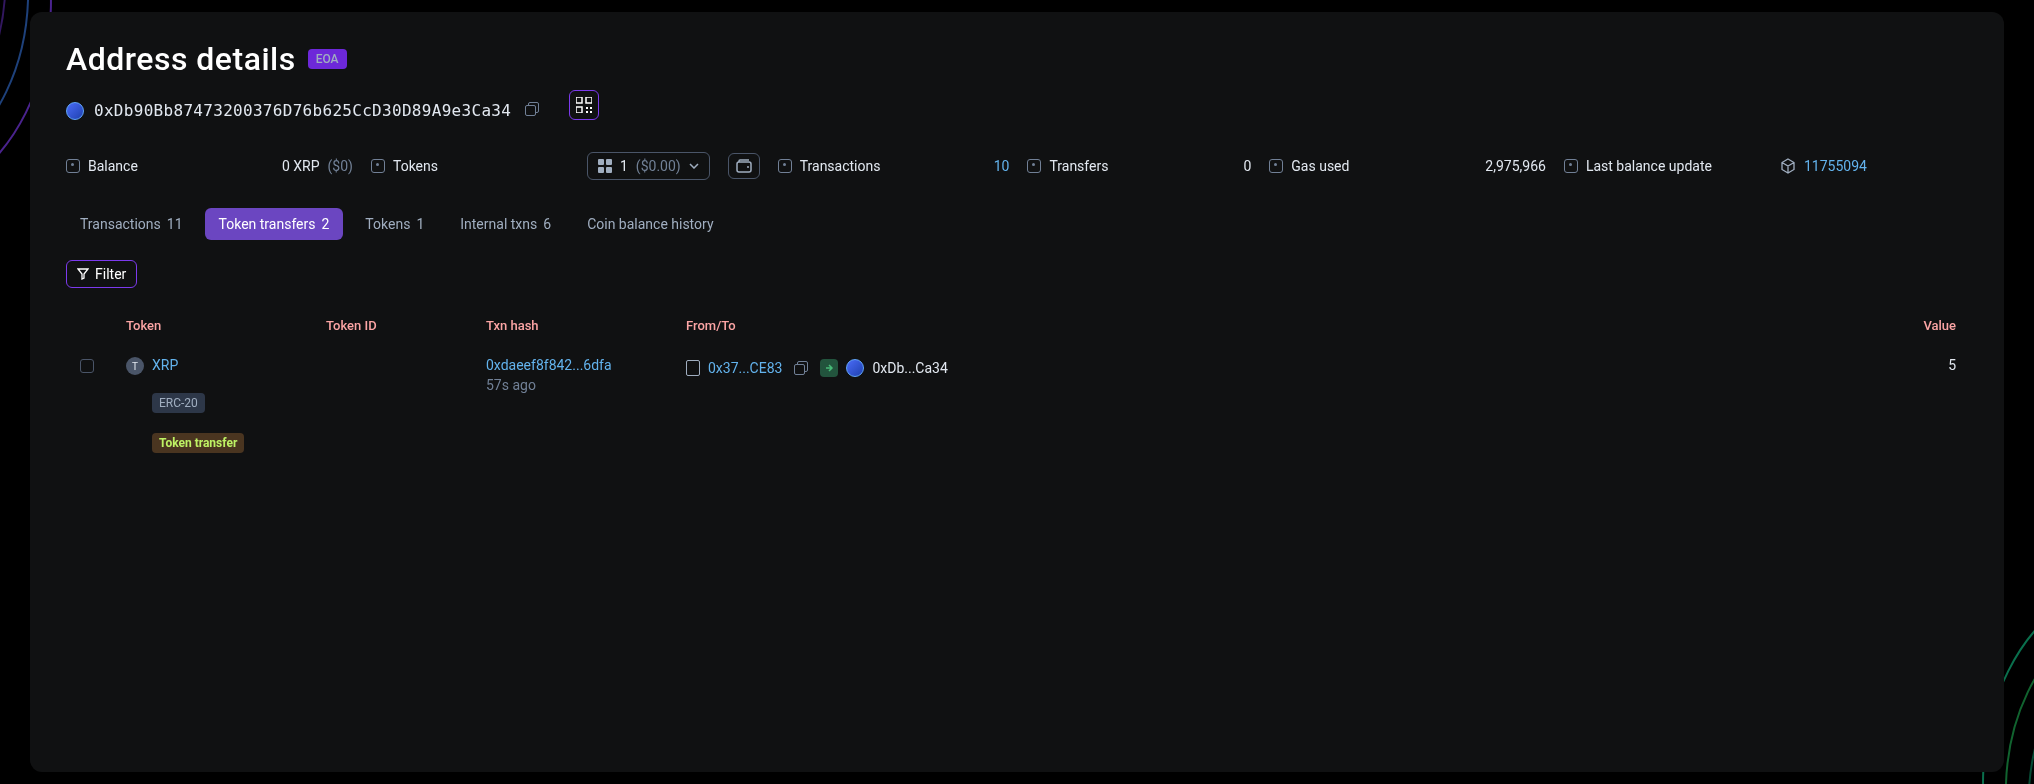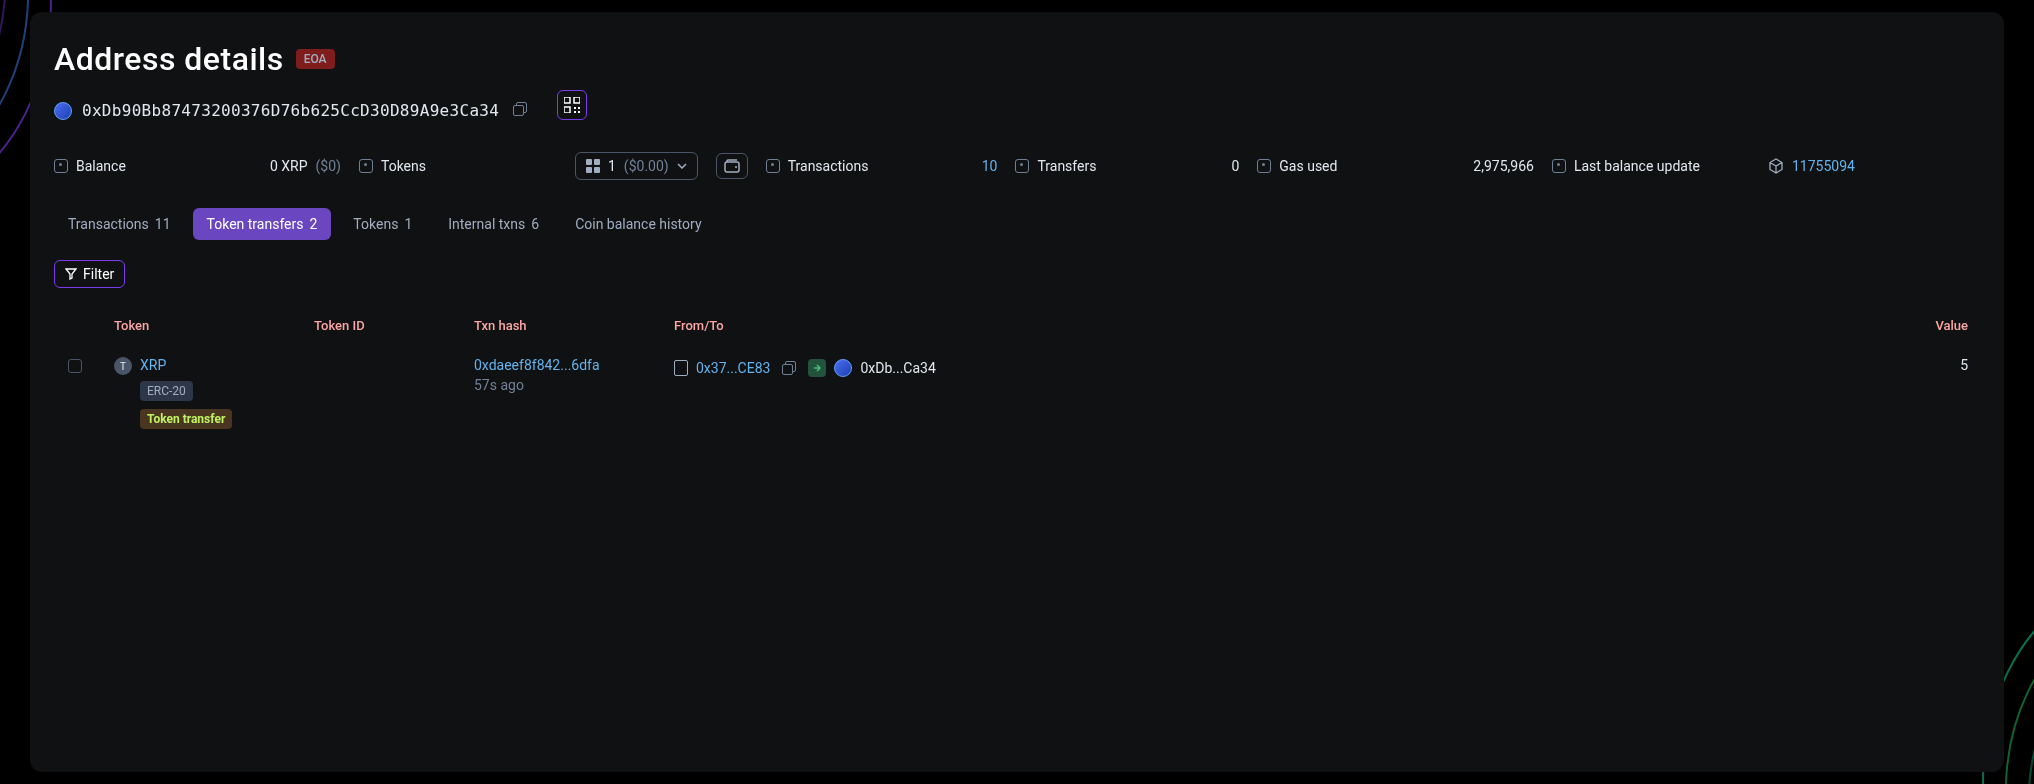--- a/index.html
+++ b/index.html
@@ -30,38 +30,38 @@
       bottom: -100px;
       right: -120px;
       width: 300px;
       height: 400px;
       pointer-events: none;
     }
     .container {
       background: #101112;
       border-radius: 12px;
       margin: 12px 30px;
-      padding: 28px 24px;
+      padding: 28px 36px;
       position: relative;
       height: calc(100% - 24px);
     }
     .header {
       display: flex;
       align-items: center;
       gap: 12px;
       margin-bottom: 12px;
     }
     .page-title {
       font-size: 32px;
       font-weight: 500;
       color: #fff;
       letter-spacing: 0.5px;
     }
     .eoa-badge {
-      background: #7f1d1d;
+      background: #6d28d9;
       color: #a0aec0;
       font-size: 12px;
       padding: 3px 8px;
       border-radius: 4px;
       font-weight: 500;
     }
     .address-row {
       display: flex;
       align-items: flex-end;
       gap: 10px;
@@ -249,21 +249,21 @@
       color: #e2e8f0;
       font-size: 10px;
       display: flex;
       align-items: center;
       justify-content: center;
       flex-shrink: 0;
     }
     .token-info {
       display: flex;
       flex-direction: column;
-      gap: 8px;
+      gap: 20px;
       align-items: flex-start;
     }
     .badge {
       background: #2d3748;
       color: #a0aec0;
       font-size: 12px;
       padding: 3px 7px;
       border-radius: 4px;
     }
     .badge.orange {

